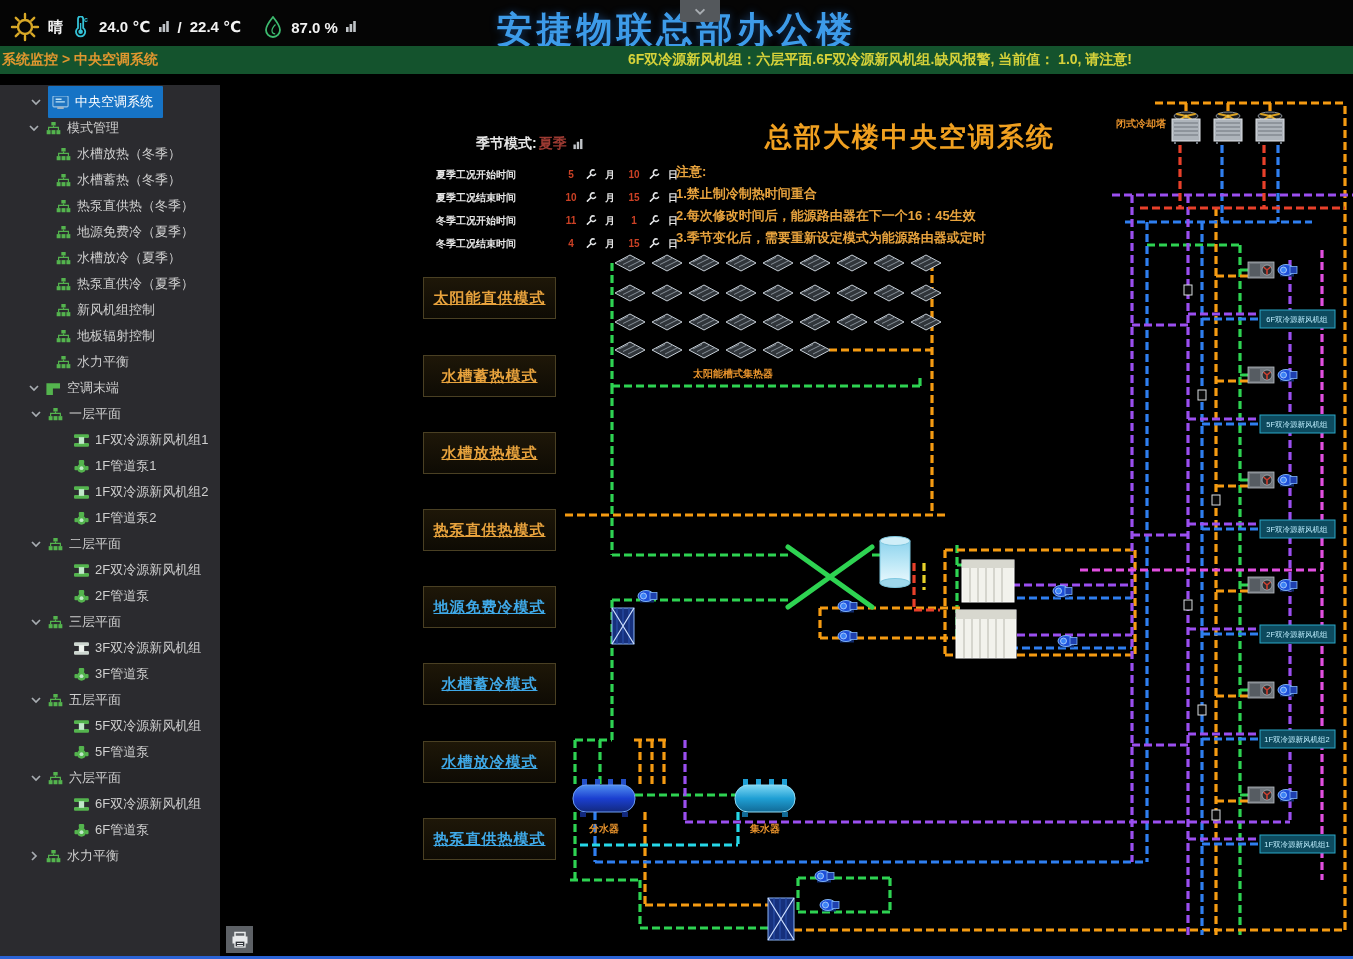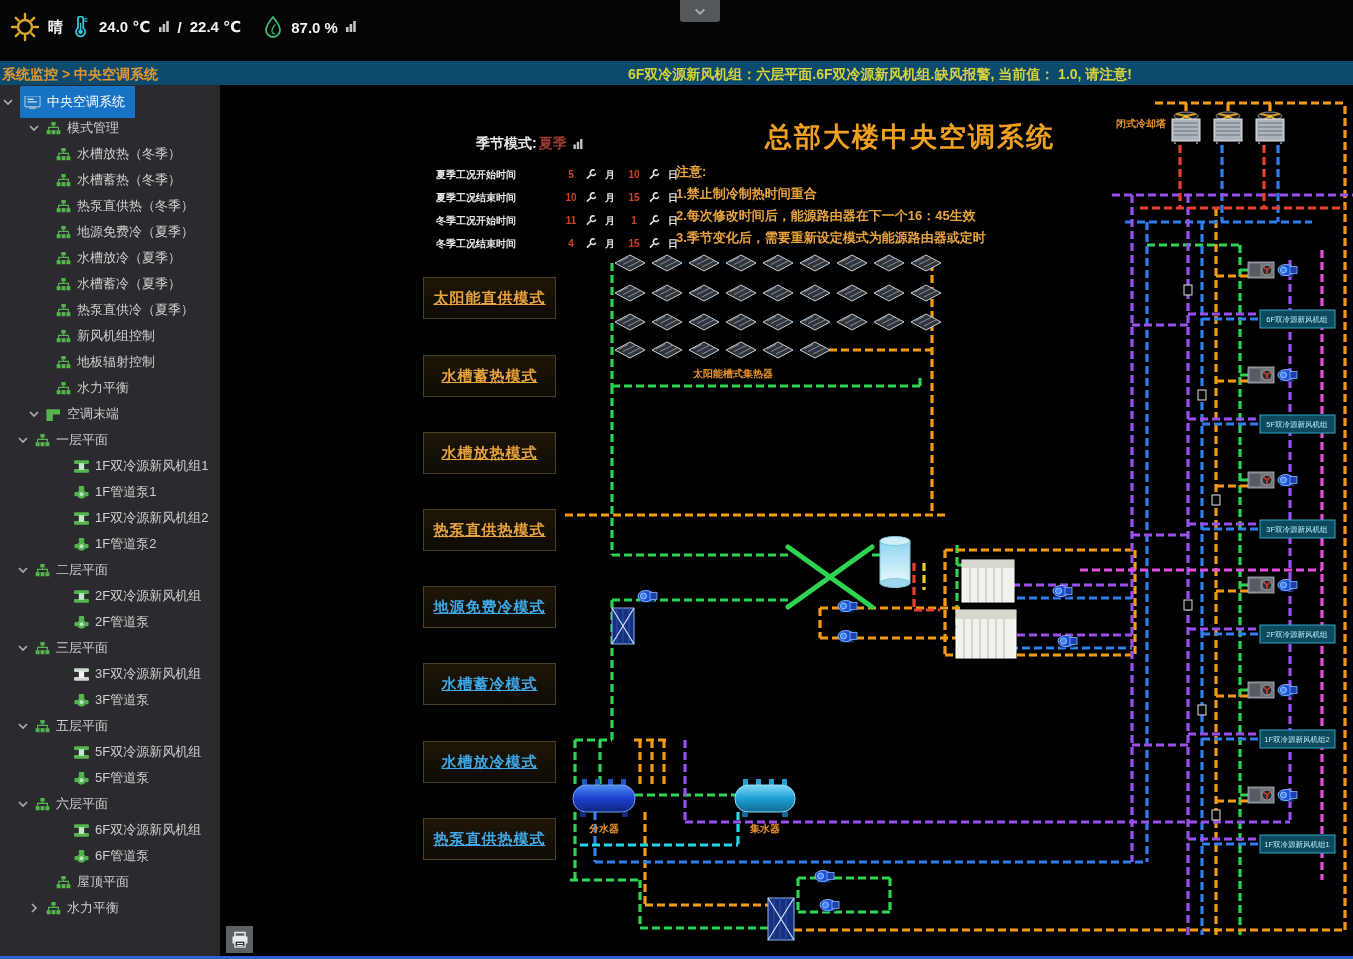--- a/index.html
+++ b/index.html
@@ -7,31 +7,31 @@
   
   .header{position:absolute;left:0;top:0;width:1353px;height:57px;background:#050505;}
   .wx{position:absolute;left:10px;top:12px;display:flex;align-items:center;gap:8px;color:#f2f2f2;
       font-size:15px;font-weight:bold;}
   .wx svg{display:block;}
   .apptitle{position:absolute;left:0;top:6px;width:1353px;text-align:center;color:#3d9be9;
       font-size:36px;font-weight:bold;letter-spacing:4px;text-shadow:0 0 8px rgba(40,120,220,.45);}
   .topchev{position:absolute;left:680px;top:0;width:40px;height:22px;background:#54585c;border-radius:0 0 3px 3px;
       display:flex;align-items:center;justify-content:center;cursor:pointer;z-index:5;}
   
-  .alarmbar{position:absolute;left:0;top:61px;width:1353px;height:28px;background:#0c4a6e;}
+  .alarmbar{position:absolute;left:0;top:46px;width:1353px;height:28px;background:#14532d;}
   .crumb{position:absolute;left:2px;top:5px;color:#e0972f;font-size:14px;font-weight:bold;white-space:nowrap;}
   .alarmtext{position:absolute;left:628px;top:5px;color:#d6d23a;font-size:14px;font-weight:bold;white-space:nowrap;}
   
   .sidebar{position:absolute;left:0;top:85px;width:220px;height:874px;background:#2b2b2f;overflow:hidden;
       padding-top:4px;box-sizing:border-box;}
   .trow{height:26px;display:flex;align-items:center;gap:6px;color:#cfcfcf;font-size:13px;cursor:pointer;white-space:nowrap;}
   .trow .tlabel{line-height:26px;}
   .chev{width:12px;height:10px;flex:0 0 12px;}
   .tico{width:15px;height:13px;flex:0 0 15px;}
-  .lv0{padding-left:2px;} .lv1{padding-left:28px;} .lv2{padding-left:17px;}
+  .lv0{padding-left:2px;margin-left:28px;} .lv1{padding-left:28px;} .lv2{padding-left:30px;}
   .lv2c{padding-left:56px;} .lv3{padding-left:74px;}
   .sel{display:flex;align-items:center;gap:6px;background:#1673c5;color:#fff;padding:3px 10px 3px 4px;border-radius:1px;}
   
   .main{position:absolute;left:220px;top:85px;width:1133px;height:874px;background:#000;}
   .diagram{position:absolute;left:0;top:0;}
   .dtitle{position:absolute;left:520px;top:34px;width:340px;text-align:center;color:#f0a020;
       font-size:27px;font-weight:bold;letter-spacing:2px;}
   
   .season{position:absolute;left:216px;top:50px;width:250px;}
   .smode{color:#e6e6e6;font-size:14px;font-weight:bold;display:flex;align-items:center;gap:2px;margin:0 0 10px 40px;}
@@ -179,20 +179,21 @@
     <span>/</span>
     <span>22.4 ℃</span>
     <svg width="20" height="22" viewBox="0 0 20 22" style="margin-left:14px">
         <use href="#i-drop"></use>
       </svg>
     <span>87.0 %</span>
     <svg width="11" height="12" viewBox="0 0 11 12">
         <use href="#i-chart"></use>
       </svg>
   </div>
+  <div class="apptitle">安捷物联总部办公楼</div>
 </div>
 <div class="topchev">
   <svg width="14" height="11" viewBox="0 0 12 10">
       <use href="#i-chev"></use>
     </svg>
 </div>
 
 <div class="alarmbar">
   <div class="crumb">系统监控 &gt; 中央空调系统</div>
   <div class="alarmtext">6F双冷源新风机组：六层平面.6F双冷源新风机组.缺风报警, 当前值： 1.0, 请注意!</div>
@@ -246,26 +247,20 @@
   <div class="trow lv2c">
       <svg class="tico" viewBox="0 0 13 12">
         <use href="#i-sitemap"></use>
       </svg>
       <span class="tlabel">水槽放冷（夏季）</span>
     </div>
   <div class="trow lv2c">
       <svg class="tico" viewBox="0 0 13 12">
         <use href="#i-sitemap"></use>
       </svg>
-      <span class="tlabel">水槽蓄冷（夏季）</span>
-    </div>
-  <div class="trow lv2c">
-      <svg class="tico" viewBox="0 0 13 12">
-        <use href="#i-sitemap"></use>
-      </svg>
       <span class="tlabel">热泵直供冷（夏季）</span>
     </div>
   <div class="trow lv2c">
       <svg class="tico" viewBox="0 0 13 12">
         <use href="#i-sitemap"></use>
       </svg>
       <span class="tlabel">新风机组控制</span>
     </div>
   <div class="trow lv2c">
       <svg class="tico" viewBox="0 0 13 12">
@@ -397,26 +392,20 @@
       <svg class="tico" viewBox="0 0 13 11">
         <use href="#i-ahu"></use>
       </svg>
       <span class="tlabel">6F双冷源新风机组</span>
     </div>
   <div class="trow lv3">
       <svg class="tico" viewBox="0 0 13 12">
         <use href="#i-pump"></use>
       </svg>
       <span class="tlabel">6F管道泵</span>
-    </div>
-  <div class="trow lv2c">
-      <svg class="tico" viewBox="0 0 13 12">
-        <use href="#i-sitemap"></use>
-      </svg>
-      <span class="tlabel">屋顶平面</span>
     </div>
   <div class="trow lv1">
     <svg class="chev" viewBox="0 0 12 10">
         <use href="#i-chev" transform="rotate(-90 6 5)"></use>
       </svg>
     <svg class="tico" viewBox="0 0 13 12">
         <use href="#i-sitemap"></use>
       </svg>
     <span class="tlabel">水力平衡</span>
   </div>

